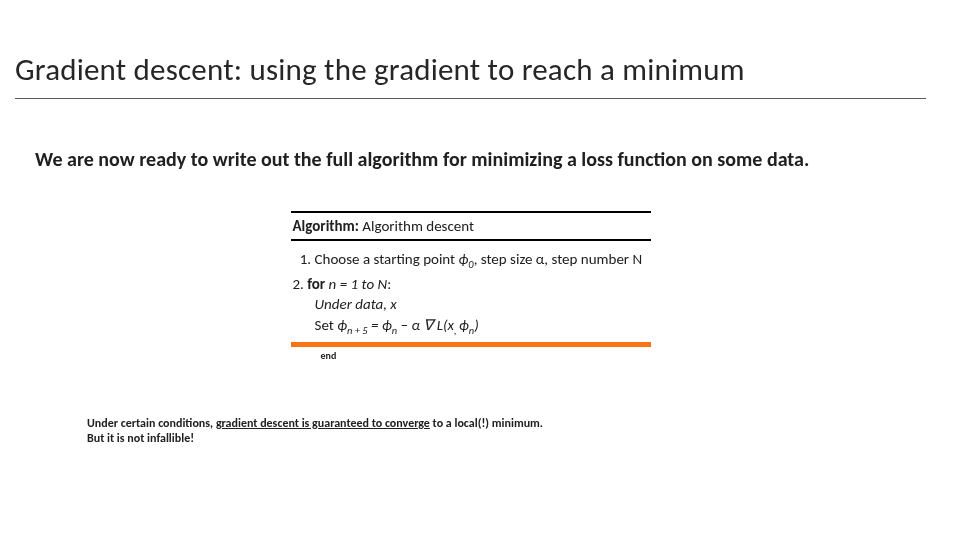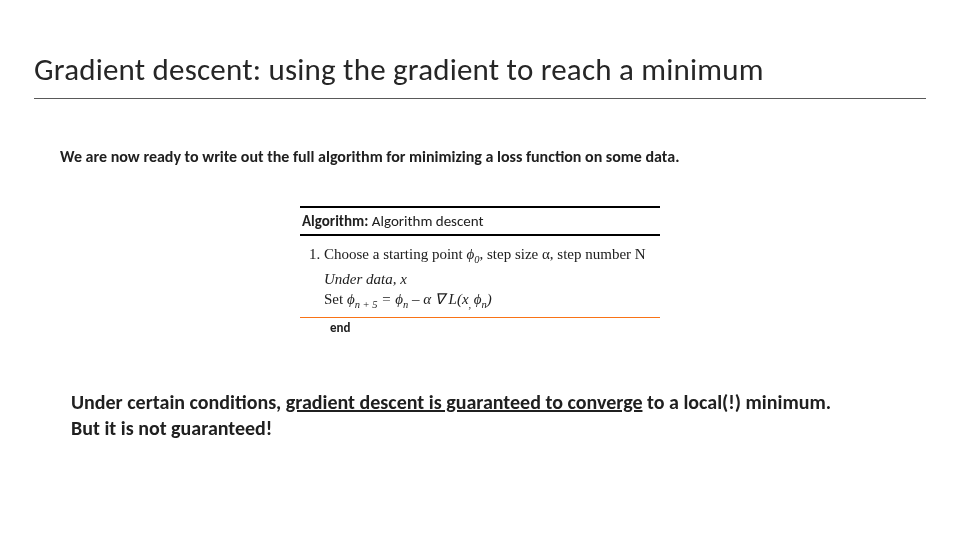--- a/index.html
+++ b/index.html
@@ -8,73 +8,72 @@
     width: 960px;
     height: 540px;
     background: #ffffff;
     font-family: "Calibri", "Segoe UI", Arial, sans-serif;
     color: #202020;
   }
   .slide {
     box-sizing: border-box;
     width: 960px;
     height: 540px;
-    padding: 50px 34px 30px 34px;
+    padding: 50px 34px 30px 15px;
     position: relative;
   }
   .title {
     font-size: 31px;
     font-weight: 400;
     color: #262626;
     letter-spacing: 0.2px;
     border-bottom: 1px solid #595959;
     padding-bottom: 10px;
     margin-bottom: 48px;
   }
   .intro {
-    font-size: 16px;
+    font-size: 20px;
     font-weight: 700;
-    margin-left: 26px;
+    margin-left: 20px;
     margin-bottom: 40px;
   }
   .algo-box {
     width: 360px;
     margin: 0 auto;
     font-size: 15px;
   }
   .algo-head {
     border-top: 2px solid #000;
     border-bottom: 2px solid #000;
     padding: 4px 2px;
   }
   .algo-head .b { font-weight: 700; }
   .algo-body {
-    border-bottom: 1px solid #f97316;
+    border-bottom: 5px solid #f97316;
     padding: 8px 2px 4px 2px;
     line-height: 1.35;
-    font-family: Liberation Serif, serif;
   }
   .algo-body ol {
     list-style: decimal;
     margin: 0;
     padding-left: 22px;
   }
   .algo-body li { margin-bottom: 2px; }
   .algo-step-indent { padding-left: 22px; }
   .italic { font-style: italic; }
   .bold { font-weight: 700; }
   sub { font-size: 0.7em; }
   .end {
     padding: 2px 2px 0 30px;
     font-weight: 700;
-    font-size: 13px;
+    font-size: 10px;
   }
   .notes {
-    margin: 54px 0 0 37px;
-    font-size: 20px;
+    margin: 54px 0 0 72px;
+    font-size: 12px;
     font-weight: 700;
     line-height: 1.3;
   }
   .notes .u { text-decoration: underline; }
 </style>
 </head>
 <body>
 
 <div class="slide">
 
@@ -87,30 +86,33 @@
     <div class="algo-head">
       <span class="b">Algorithm:</span><span> Algorithm descent</span>
     </div>
 
     <div class="algo-body">
       <ol>
         <li>
           <span>Choose a starting point </span><span class="italic">ϕ</span><sub class="italic">0</sub><span>, step size α, step number N</span>
         </li>
       </ol>
+      <div>
+        <span>2. </span><span class="bold">for</span><span class="italic"> n = 1 to N</span><span>:</span>
+      </div>
       <div class="algo-step-indent italic">Under data, x</div>
       <div class="algo-step-indent">
         <span>Set </span><span class="italic">ϕ</span><sub class="italic">n + 5</sub><span class="italic"> = </span><span class="italic">ϕ</span><sub class="italic">n</sub><span class="italic"> – α </span><span class="italic">∇ L(x</span><sub class="italic">, </sub><span class="italic">ϕ</span><sub class="italic">n</sub><span class="italic">)</span>
       </div>
     </div>
 
     <div class="end">end</div>
 
   </div>
 
   <div class="notes">
     <div>
       <span>Under certain conditions, </span><span class="u">gradient descent is guaranteed to converge</span><span> to a local(!) minimum.</span>
     </div>
-    <div>But it is not guaranteed!</div>
+    <div>But it is not infallible!</div>
   </div>
 
 </div>
 
 </body></html>

